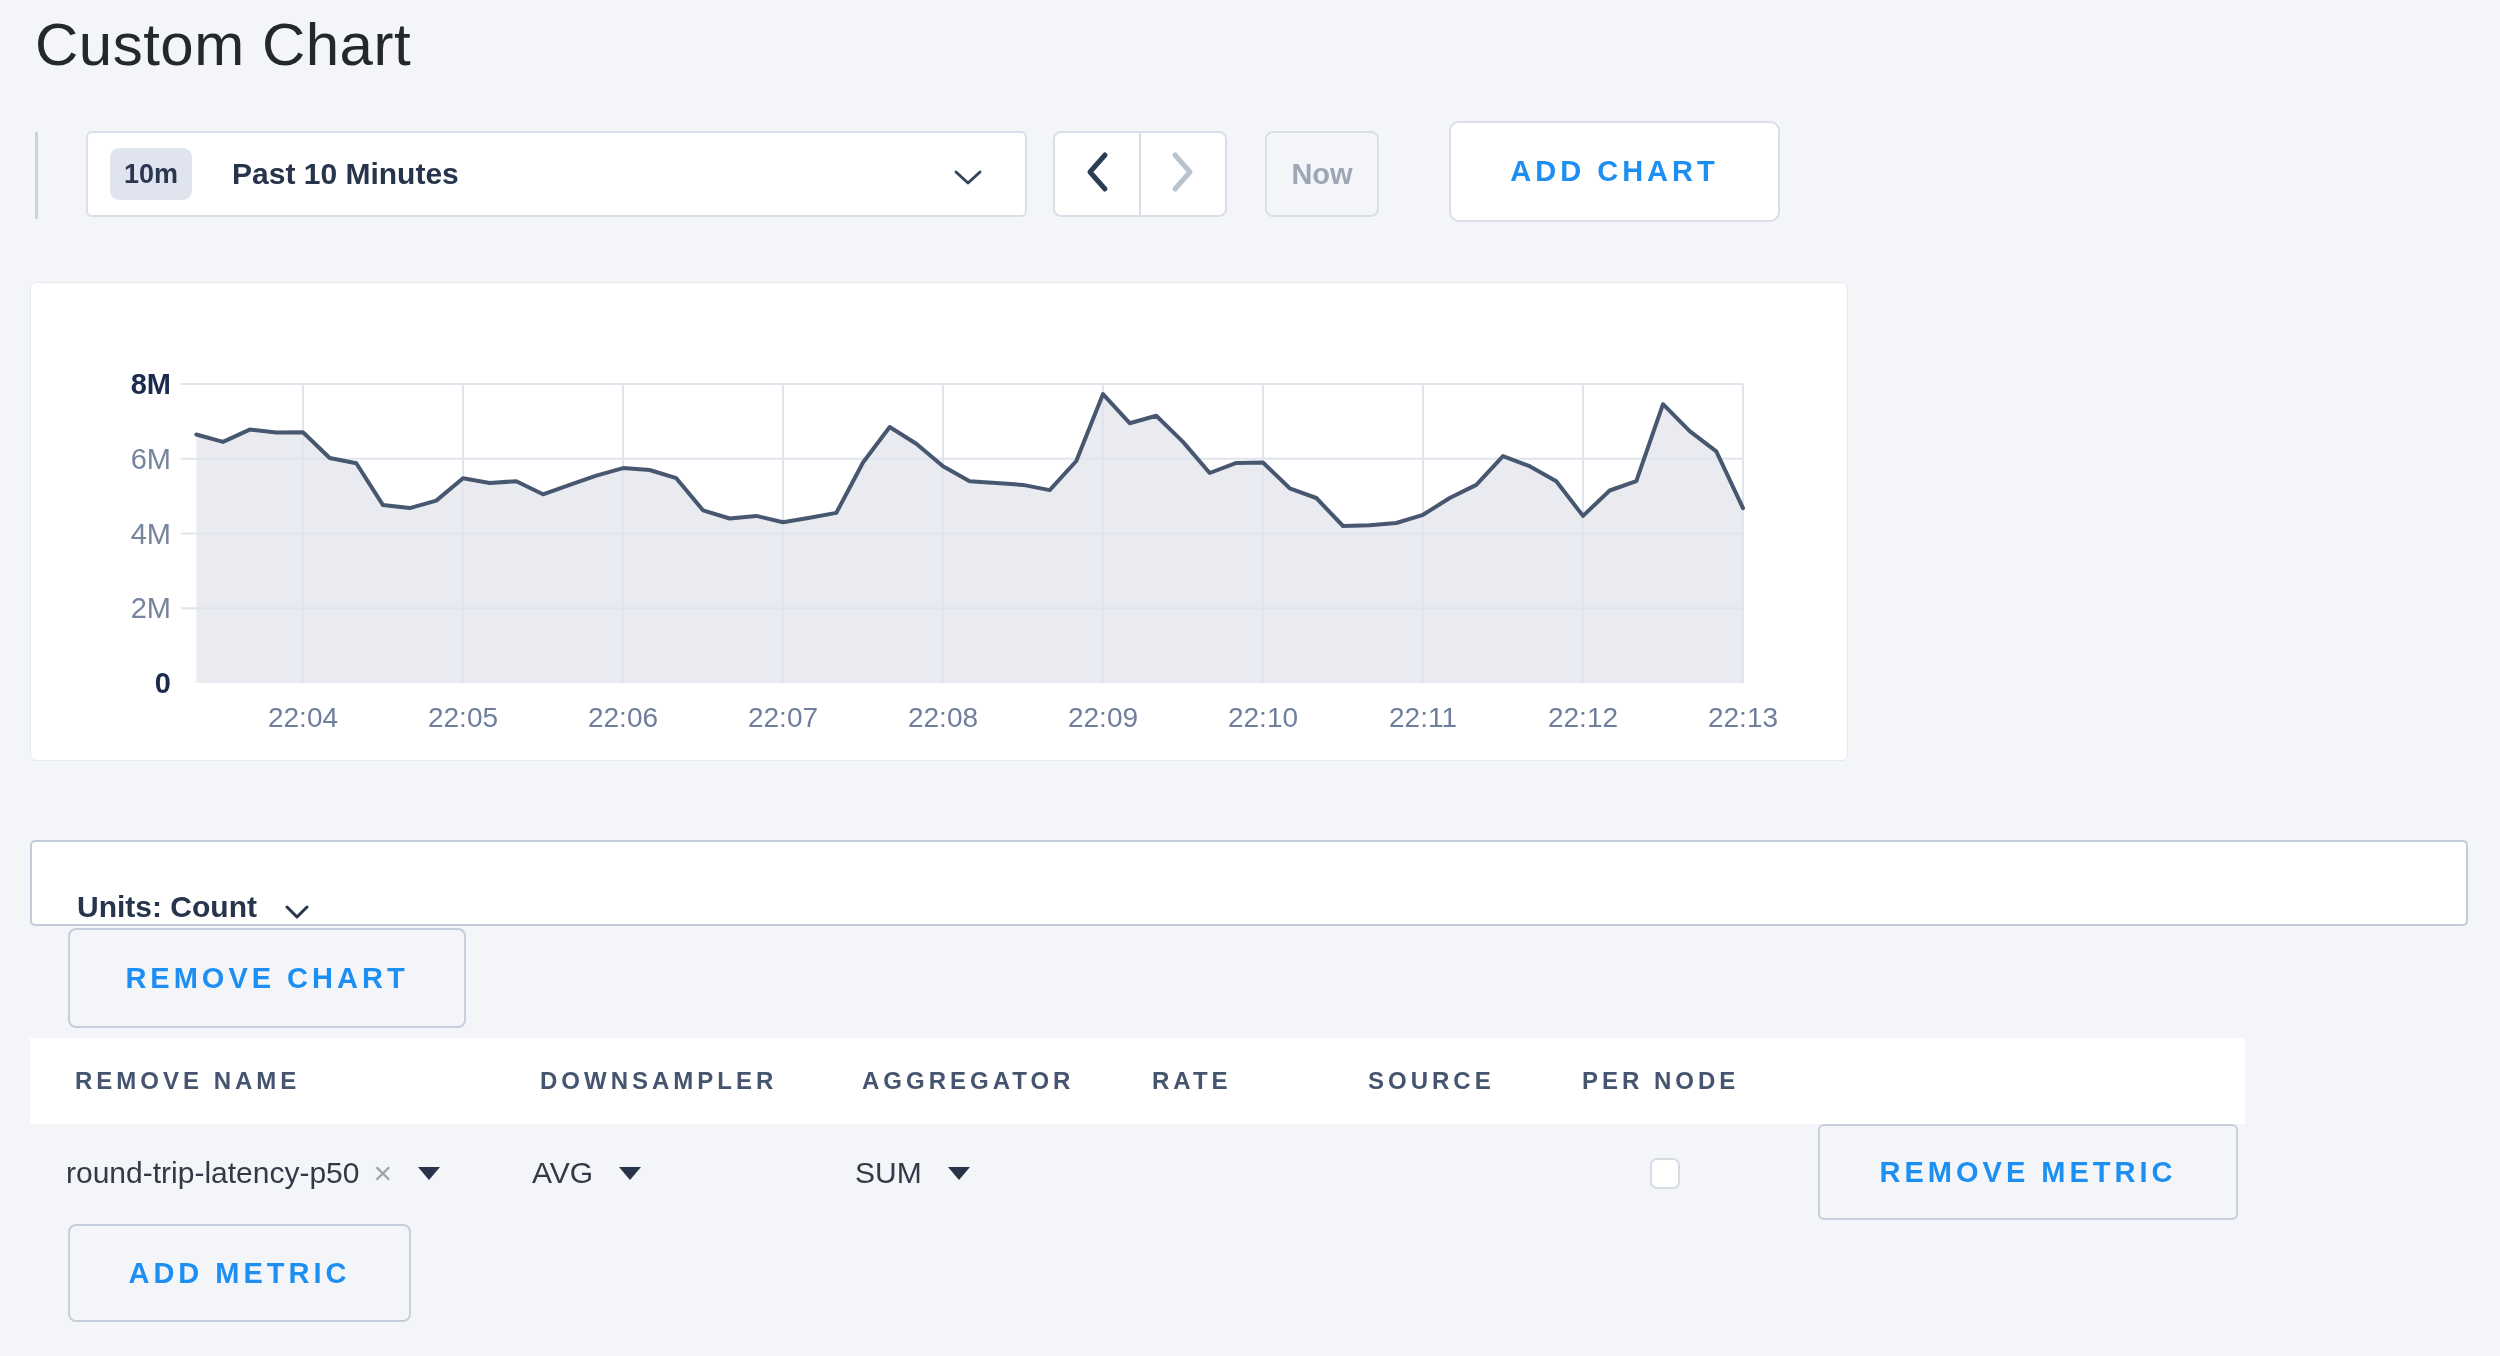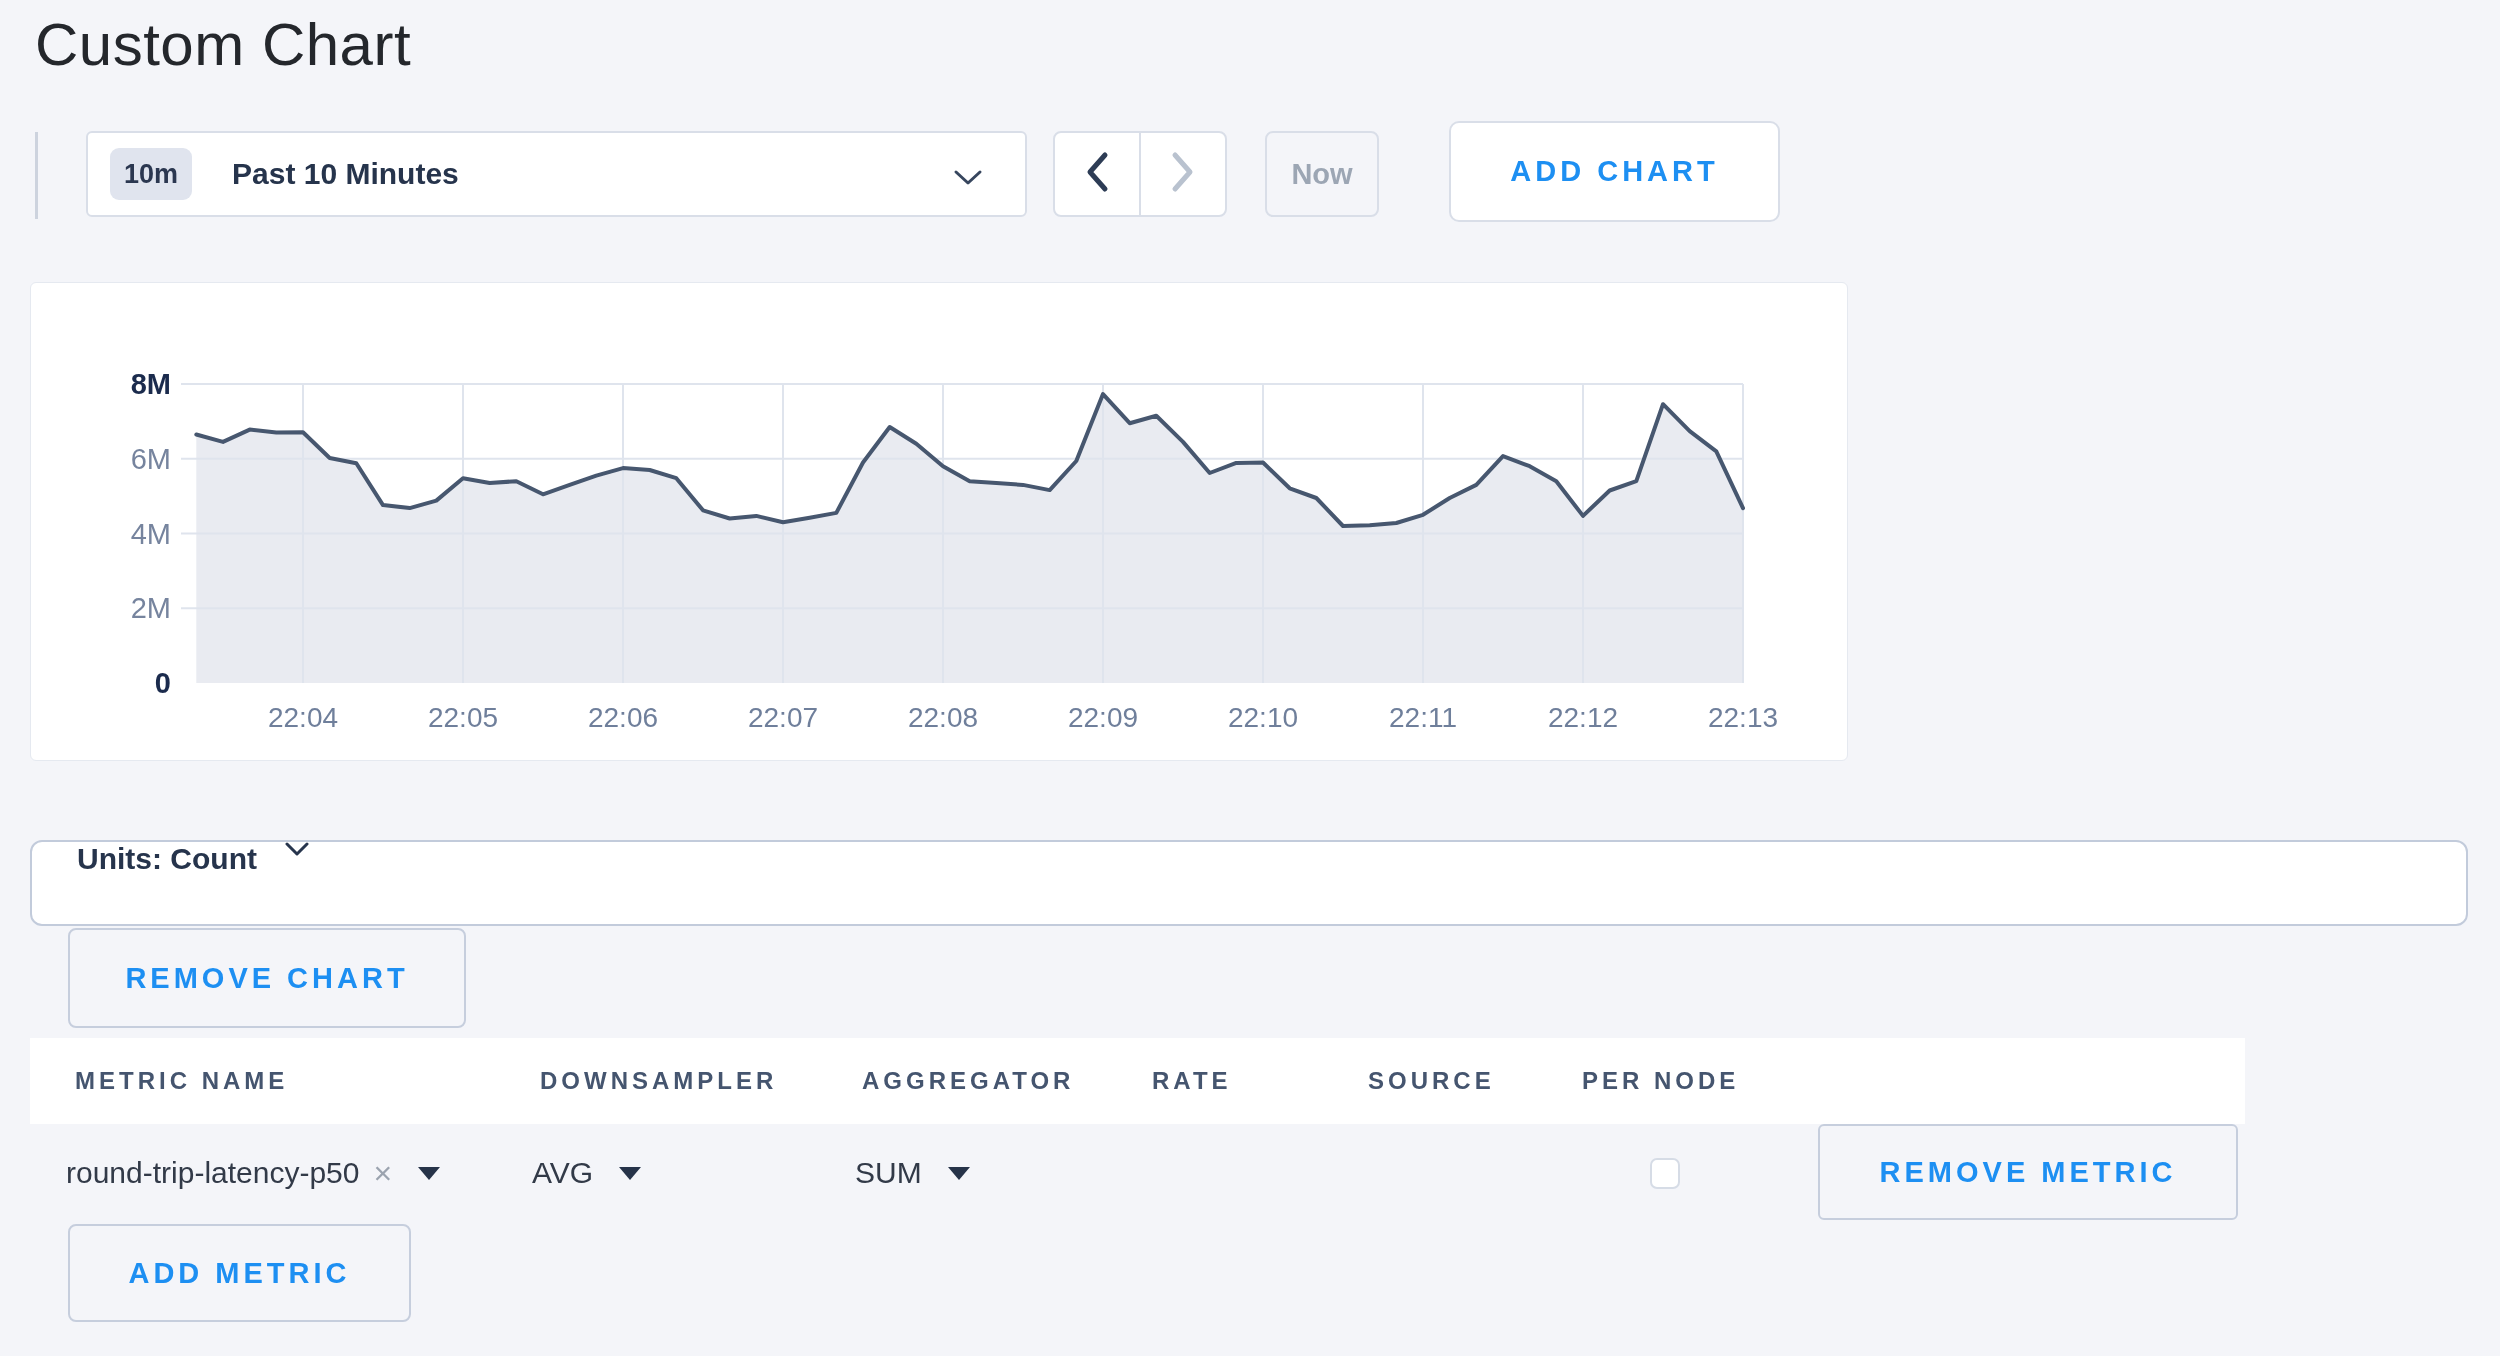--- a/index.html
+++ b/index.html
@@ -57,22 +57,22 @@
   }
   
   .chart-card{
     left:30px;top:282px;width:1818px;height:479px;background:var(--card-bg);
     border:1px solid #e5e9f0;border-radius:6px;
   }
   .chart-card svg{display:block;width:100%;height:100%}
   
   .units-bar{
     left:30px;top:840px;width:2438px;height:86px;background:var(--card-bg);
-    border:2px solid var(--units-border);border-radius:12px;
-    display:flex;align-items:flex-start;cursor:pointer;
+    border:2px solid var(--units-border);border-radius:5px;
+    display:flex;align-items:flex-end;cursor:pointer;
   }
   .units-label{margin-left:45px;font-size:30px;font-weight:700;color:var(--text-dark)}
   .units-chevron{margin-left:28px}
   
   .remove-chart-button{left:56px;top:928px;width:398px;height:100px}
   .add-metric-button{left:56px;top:1224px;width:343px;height:98px}
   .remove-metric-button{left:1806px;top:1124px;width:420px;height:96px;border-radius:6px;background:var(--page-bg)}
   
   .table-header{
     left:30px;top:1038px;width:2215px;height:86px;background:var(--card-bg);
@@ -185,21 +185,21 @@
           <path class="chev" d="M2 2 L12 12 L22 2" stroke="#27354d" stroke-width="3"></path>
         </svg>
     </span>
   </div>
 
   <div class="abs btn-ghost remove-chart-button">
     <span class="blue-btn-label">REMOVE CHART</span>
   </div>
 
   <div class="abs table-header">
-    <span class="col col-1">METRIC NAME</span>
+    <span class="col col-1">REMOVE NAME</span>
     <span class="col col-2">DOWNSAMPLER</span>
     <span class="col col-3">AGGREGATOR</span>
     <span class="col col-4">RATE</span>
     <span class="col col-5">SOURCE</span>
     <span class="col col-6">PER NODE</span>
   </div>
 
   <div class="abs table-row">
     <div class="cell cell-metric">
       <span class="row-text">round-trip-latency-p50</span>

